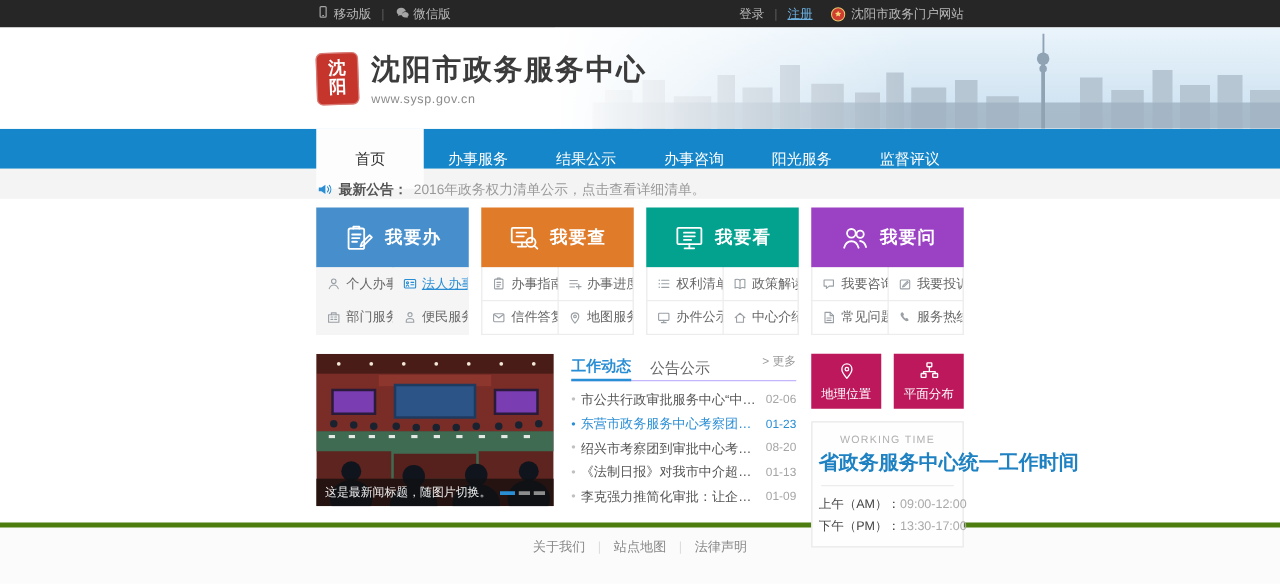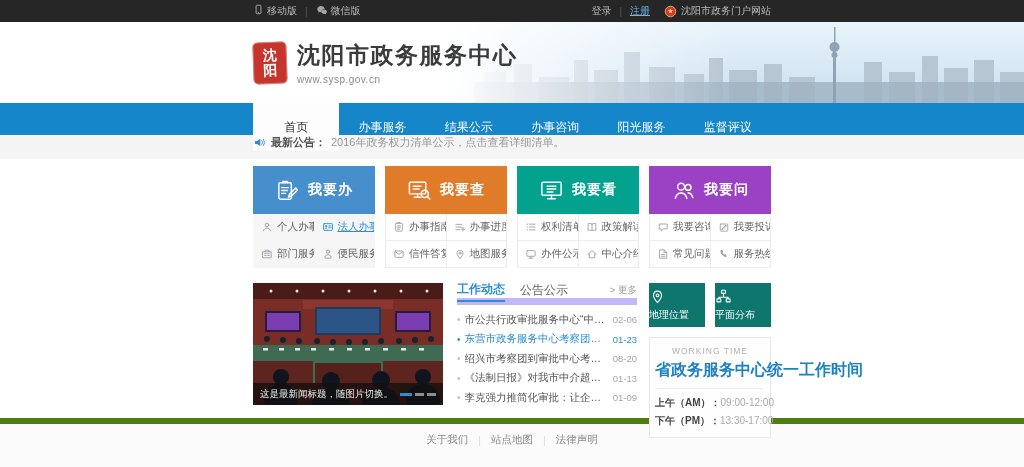--- a/index.html
+++ b/index.html
@@ -29,21 +29,21 @@
   .site-title{font-size:23px;font-weight:bold;color:#3b3b3b;letter-spacing:1.5px}
   .site-url{font-size:10px;color:#8a8a8a;margin-top:3px;letter-spacing:.5px}
 
   
   .nav{height:32px;background:#1586c9}
   #nav-tabs{display:flex;height:48px}
   .nav-tab{flex:1;display:flex;align-items:center;justify-content:center;color:#fff;font-size:12px;cursor:pointer}
   .nav-tab.active{background:#fdfdfd;color:#333}
 
   
-  .announce{height:24px;background:#f4f4f4;display:flex;align-items:flex-start}
+  .announce{height:24px;background:#f4f4f4;display:flex;align-items:flex-end}
   .announce-inner{display:flex;align-items:center;font-size:11px;color:#999;gap:5px;white-space:nowrap}
   .speaker{color:#2a8ed5;display:flex}
   .announce-label{color:#555;font-weight:bold}
 
   
   .main{margin-top:7px}
   #services{display:flex;gap:10px}
   .svc{flex:1;min-width:0}
   .svc-head{height:48px;display:flex;align-items:center;justify-content:center;gap:8px;color:#fff;cursor:pointer}
   .svc-title{font-size:14px;font-weight:bold;letter-spacing:1px}
@@ -59,45 +59,45 @@
   .middle{display:flex;margin-top:15px;height:122px}
   .carousel{width:190px;height:122px;position:relative;overflow:hidden;cursor:pointer;flex:none}
   .car-caption{position:absolute;left:0;right:0;bottom:0;height:22px;background:rgba(15,15,15,.55);
                display:flex;align-items:center;justify-content:space-between;padding:0 7px;color:#eee;font-size:9.5px;white-space:nowrap}
   .car-text{overflow:hidden;text-overflow:ellipsis}
   .dots{display:flex;gap:3px;align-items:center;flex:none;margin-left:5px}
   .dot{width:9px;height:3px;background:#8d8d8d;cursor:pointer}
   .dot.active{background:#2a8ed5;width:12px}
 
   .news{width:180px;margin-left:14px;flex:none;min-width:0}
-  .news-head{display:flex;align-items:center;border-bottom:7px solid #c4b5fd;height:22px}
+  .news-head{display:flex;align-items:flex-start;border-bottom:1px solid #c4b5fd;height:22px}
   #news-tabs{display:flex;height:22px}
   .news-tab{font-size:12px;color:#666;margin-right:15px;height:22px;display:flex;align-items:center;cursor:pointer}
   .news-tab.active{color:#2a8ed5;font-weight:bold;border-bottom:2px solid #2a8ed5}
   .news-more{margin-left:auto;font-size:9.5px;color:#999;cursor:pointer;white-space:nowrap}
   #news-list{margin-top:5px}
   .news-item{display:flex;align-items:center;height:19.5px}
   .bullet{color:#c0c0c0;margin-right:4px;font-size:10px}
   .news-title{flex:1;white-space:nowrap;overflow:hidden;text-overflow:ellipsis;cursor:pointer;font-size:10.5px;color:#555}
   .news-date{color:#a5a5a5;font-size:9.5px;margin-left:6px;flex:none}
   .news-item.hl .news-title,.news-item.hl .news-date,.news-item.hl .bullet{color:#2a8ed5}
 
   .side{width:122px;margin-left:12px;flex:none}
   #side-buttons{display:flex;gap:10px}
-  .sbtn{flex:1;height:44px;background:#0f766e;color:#fff;display:flex;flex-direction:column;justify-content:center;gap:3px;cursor:pointer;font-size:10px}
+  .sbtn{flex:1;height:44px;background:#be185d;color:#fff;display:flex;flex-direction:column;align-items:center;justify-content:center;gap:3px;cursor:pointer;font-size:10px}
   .wt-box{margin-top:10px;border:1px solid #e8e8e8;background:#fefefe;padding:8px 5px 9px;text-align:center}
   .wt-en{font-size:8.5px;color:#b0b0b0;letter-spacing:1px}
   .wt-title{font-size:16px;color:#1e81c2;font-weight:bold;margin-top:4px;white-space:nowrap}
   .wt-div{height:1px;background:#ececec;margin:7px 2px}
   .wt-line{font-size:10px;margin-top:4px;white-space:nowrap}
-  .wt-label{color:#444;font-weight:bold}
+  .wt-label{color:#444;font-weight:normal}
   .wt-time{color:#aaa}
 
   
-  .footer{margin-top:13px;background:#fbfbfb;border-top:6px solid #4d7c0f;height:50px;padding-top:9px}
+  .footer{margin-top:13px;background:#fbfbfb;border-top:4px solid #4d7c0f;height:50px;padding-top:9px}
   #footer-links{display:flex;justify-content:center;align-items:center;font-size:10.5px;color:#888}
   .f-link{cursor:pointer}
   .f-sep{color:#ddd;margin:0 10px}
   #footer-copy{display:flex;justify-content:center;font-size:9.5px;color:#aaa;margin-top:8px;gap:14px;white-space:nowrap}
 </style>
 </head>
 <body>
 
 <div class="topbar">
   <div class="container topbar-inner">

